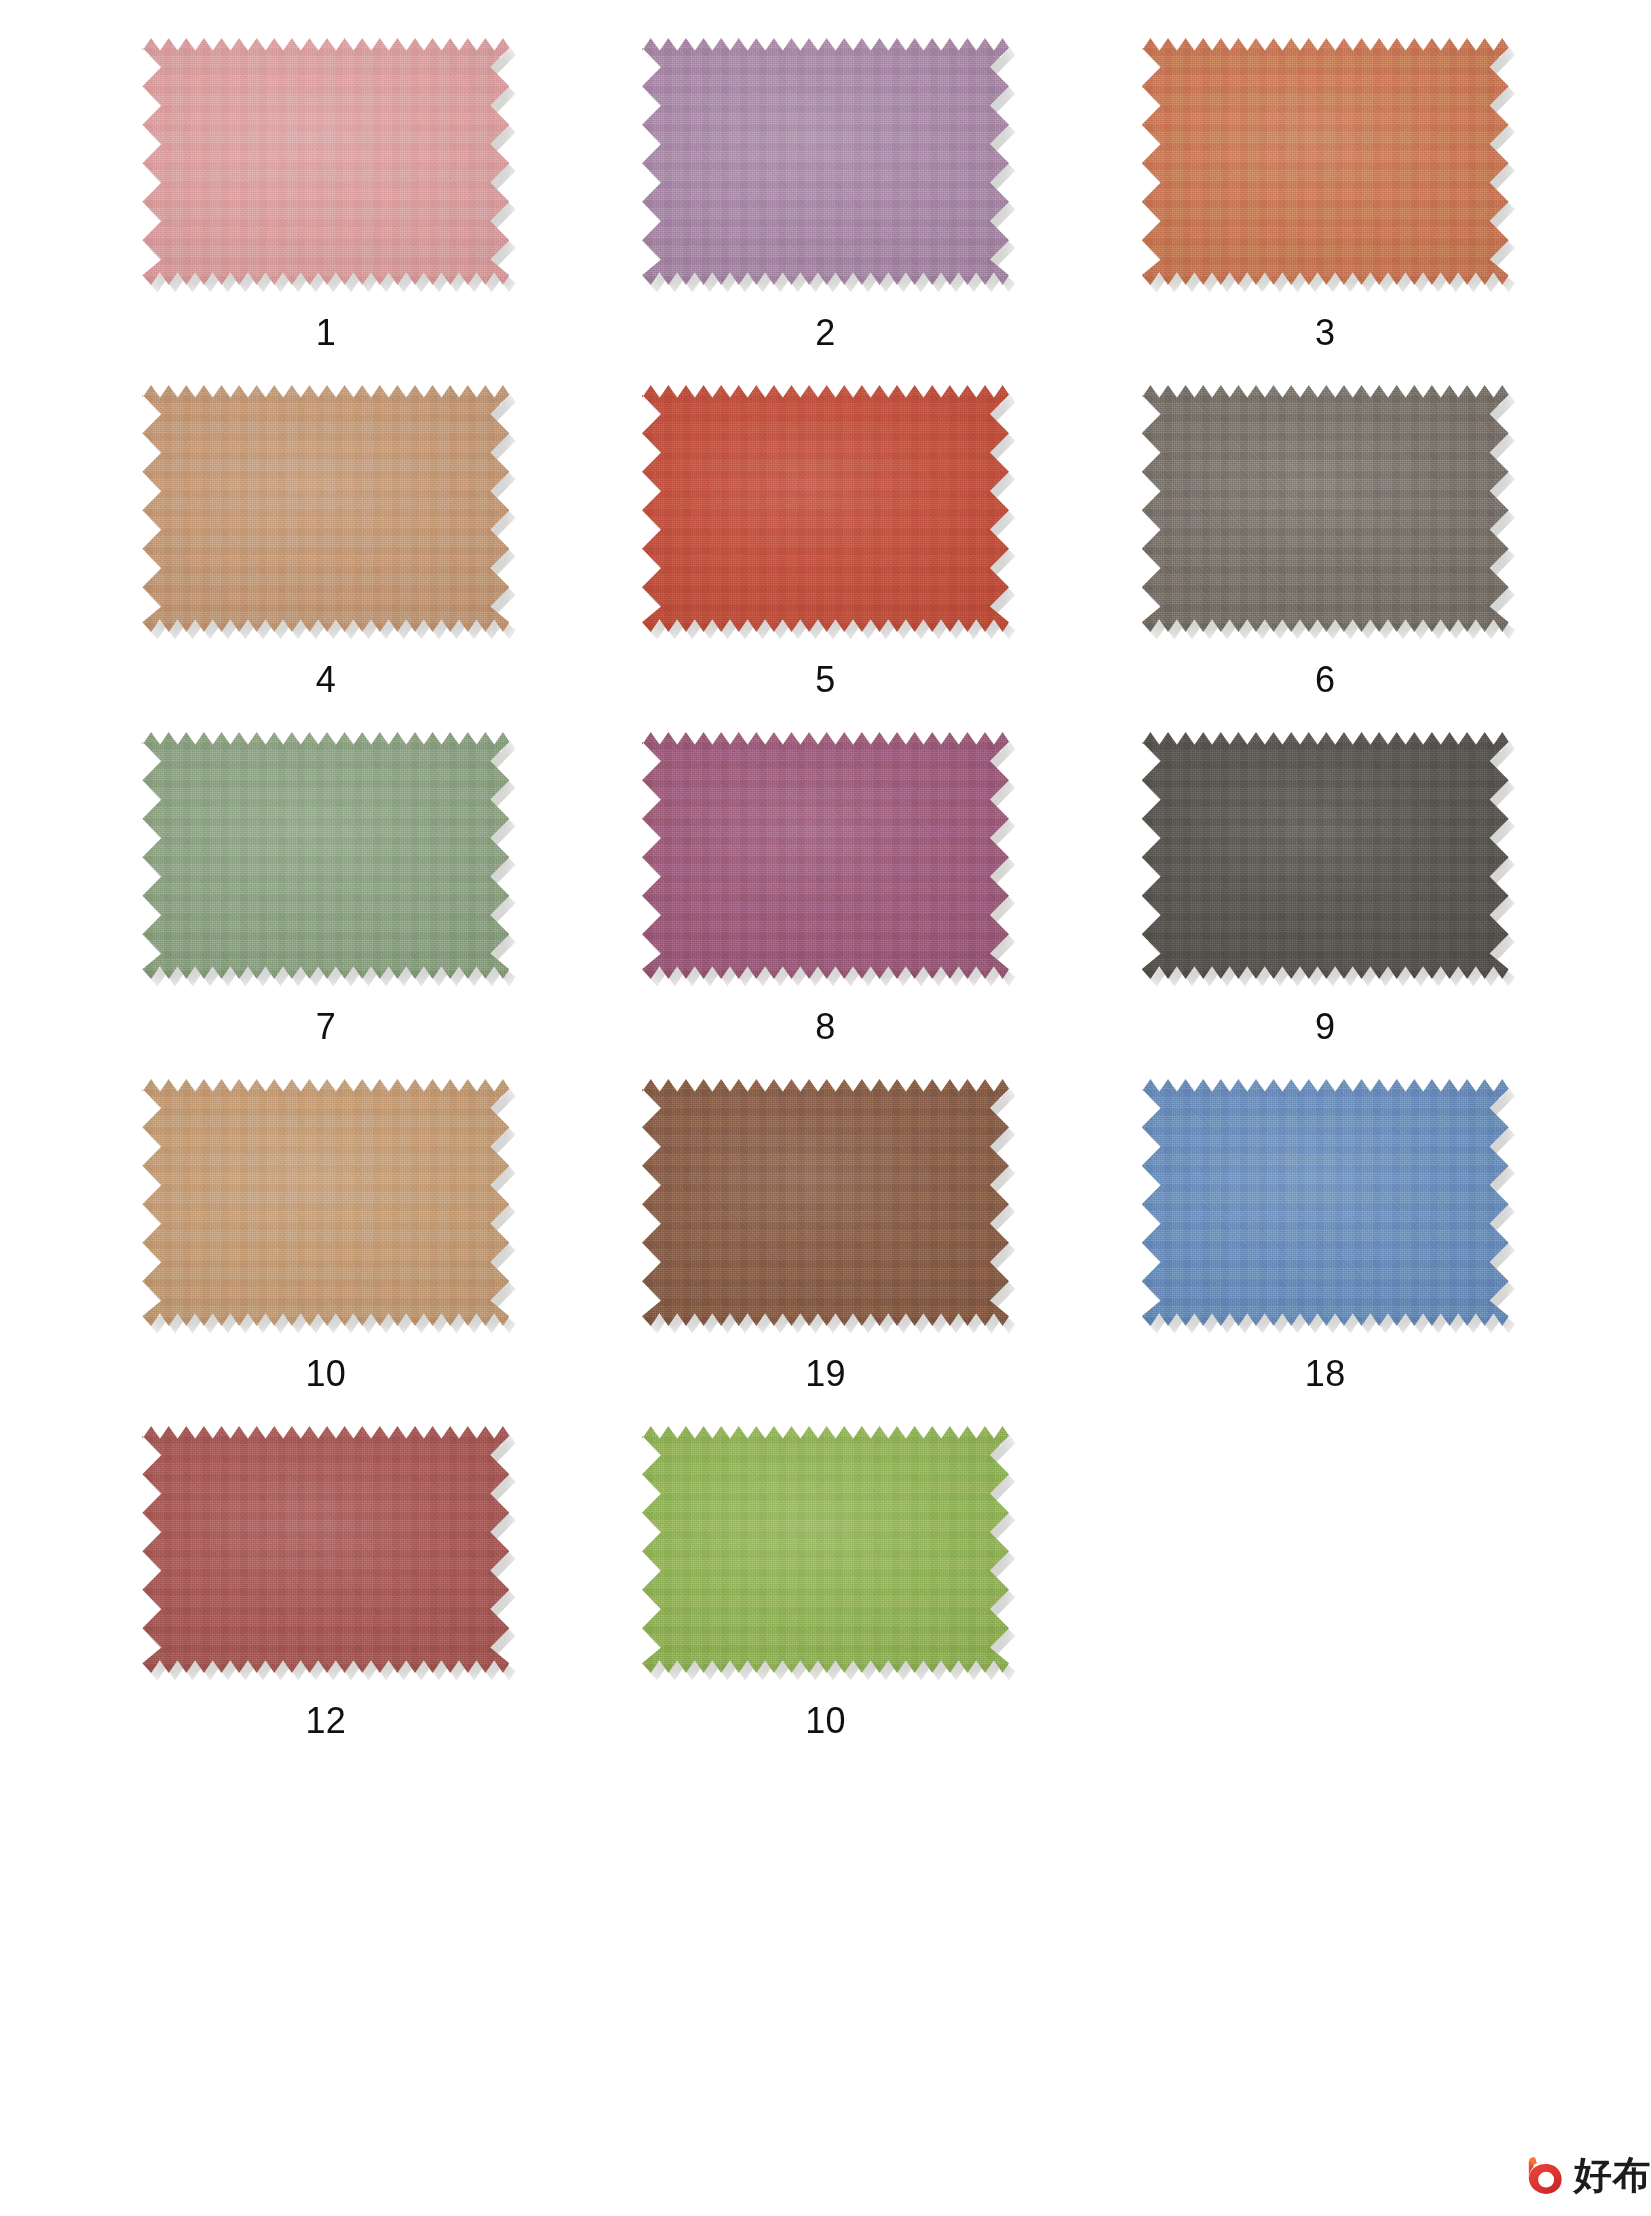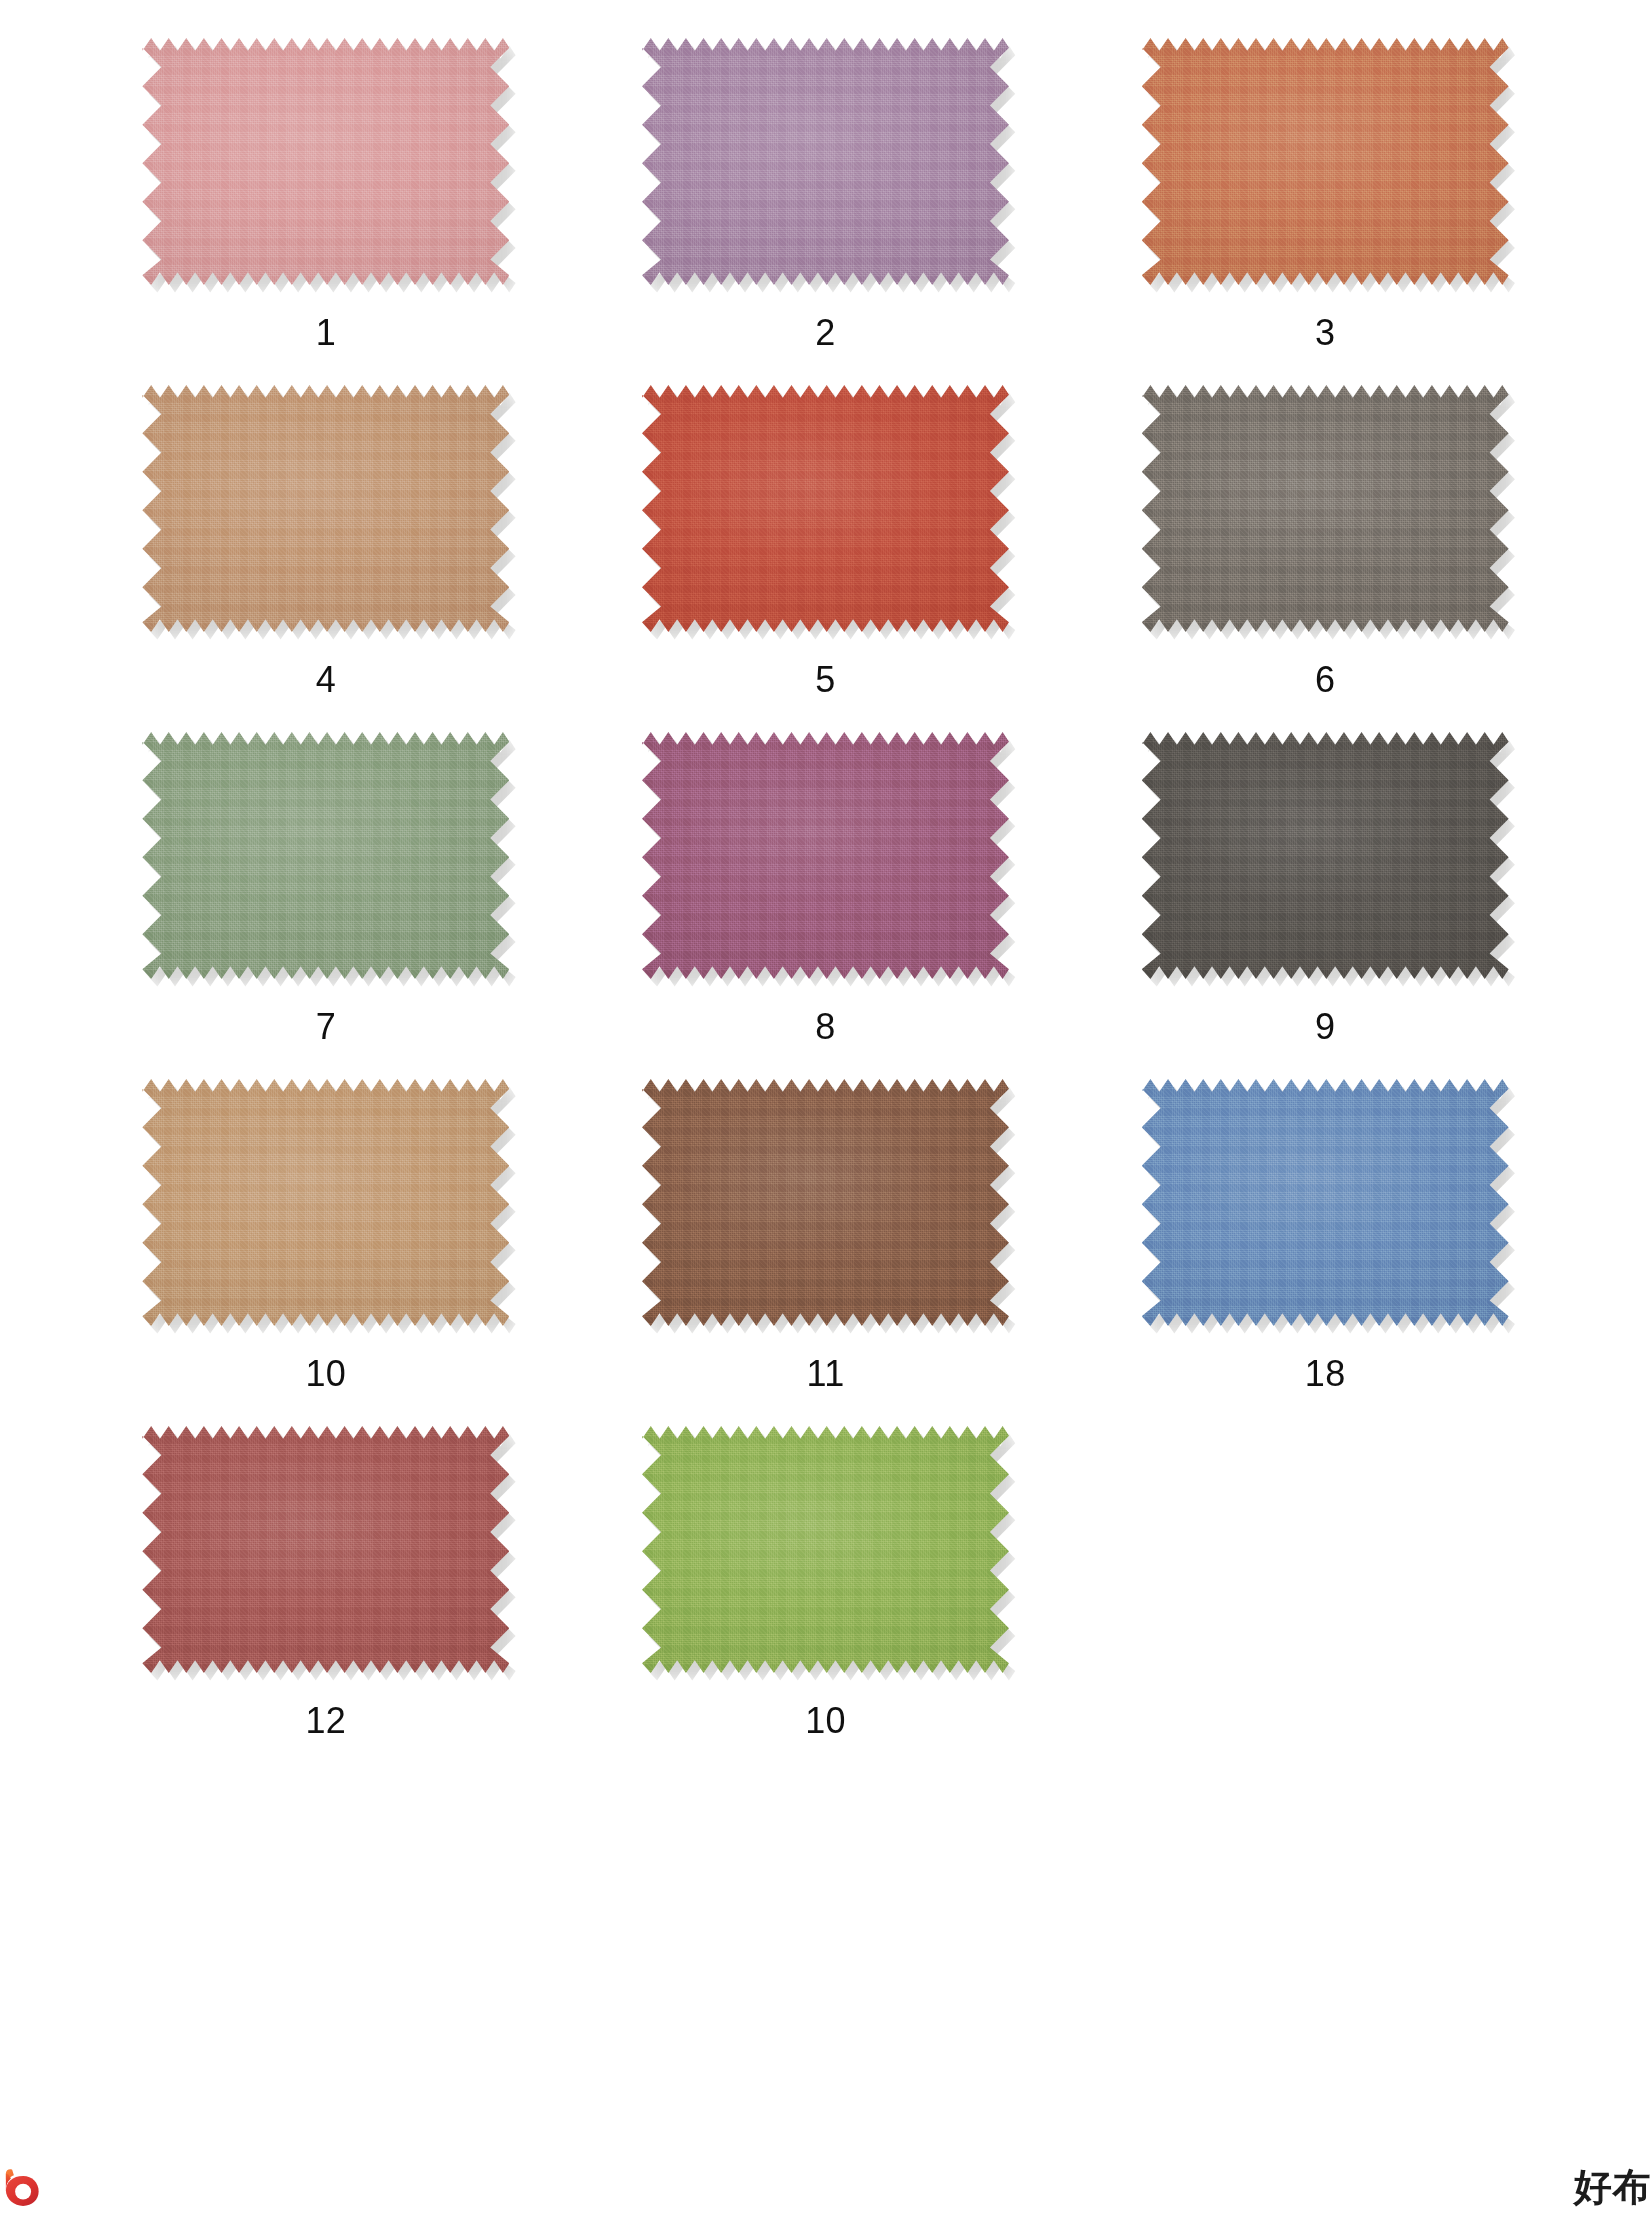--- a/index.html
+++ b/index.html
@@ -171,25 +171,25 @@
     font-weight: 400;
     color: #101010;
     letter-spacing: 0.3px;
     line-height: 1;
   }
 
   
   .footer {
     position: absolute;
     left: 0;
-    bottom: 8px;
+    bottom: 20px;
     width: 1651px;
     display: flex;
     align-items: center;
-    justify-content: space-between;
+    justify-content: flex-end;
     gap: 8.8px;
   }
   .logo-mark {
     width: 42px;
     height: 42px;
     flex: 0 0 auto;
     display: block;
   }
   .logo-text {
     font-family: "DejaVu Sans", sans-serif;
@@ -296,21 +296,21 @@
         </div>
         <div class="swatch-label">10</div>
       </div>
       <div class="swatch-cell">
         <div class="swatch-wrap">
           <div class="swatch-shadow"></div>
           <div class="swatch" style="background-color: rgb(138, 95, 72);">
             <div class="swatch-sheen"></div>
           </div>
         </div>
-        <div class="swatch-label">11</div>
+        <div class="swatch-label">19</div>
       </div>
       <div class="swatch-cell">
         <div class="swatch-wrap">
           <div class="swatch-shadow"></div>
           <div class="swatch" style="background-color: rgb(107, 143, 188);">
             <div class="swatch-sheen"></div>
           </div>
         </div>
         <div class="swatch-label">18</div>
       </div>

